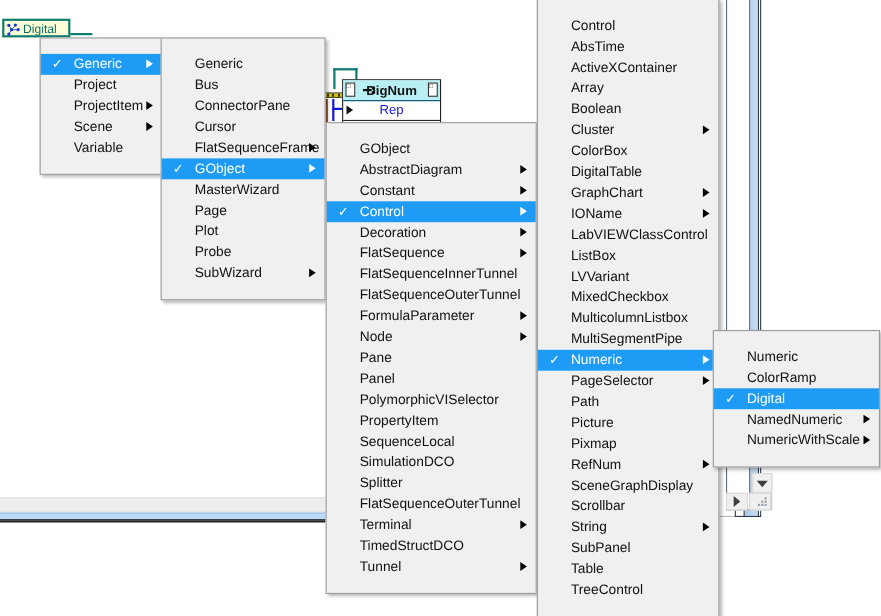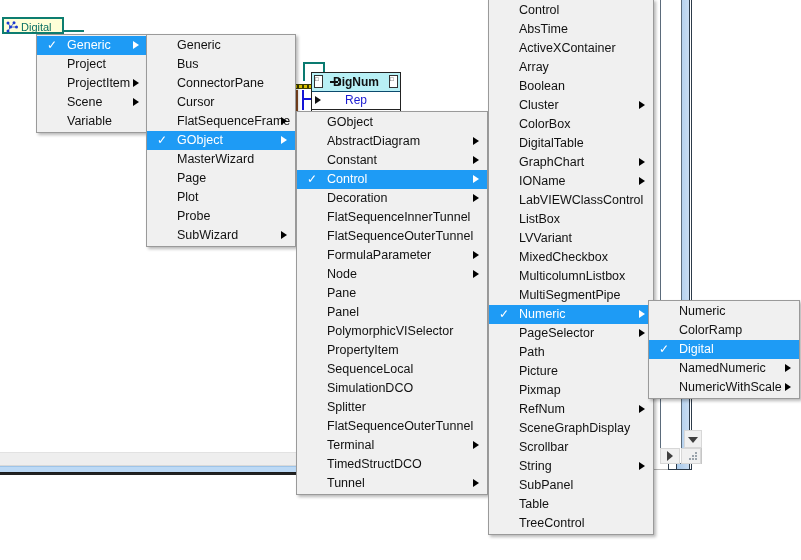--- a/index.html
+++ b/index.html
@@ -143,21 +143,21 @@
     border-left: 6px solid #111111;
   }
   .node-row.partial { color: #b03a1a; border-bottom: none; }
 
   
   .menu {
     position: absolute;
     background: #f0f0f0;
     border: 1px solid #9a9a9a;
     box-sizing: border-box;
-    padding: 1px 0;
+    padding: 14px 0;
     font-size: 12.5px;
     color: #000000;
     box-shadow: 2px 2px 3px rgba(0,0,0,0.28);
   }
   .mi {
     position: relative;
     height: 19px;
     line-height: 19px;
     padding-left: 30px;
     padding-right: 22px;
@@ -284,20 +284,21 @@
       </div>
   </div>
 
   <div class="menu" style="left:296px; top:111px; width:192px;">
     <div>
         <div class="mi"><span>GObject</span></div>
         <div class="mi"><span>AbstractDiagram</span><span class="arrow"></span></div>
         <div class="mi"><span>Constant</span><span class="arrow"></span></div>
         <div class="mi sel"><span class="check">✓</span><span>Control</span><span class="arrow"></span></div>
         <div class="mi"><span>Decoration</span><span class="arrow"></span></div>
+        <div class="mi"><span>FlatSequence</span><span class="arrow"></span></div>
         <div class="mi"><span>FlatSequenceInnerTunnel</span></div>
         <div class="mi"><span>FlatSequenceOuterTunnel</span></div>
         <div class="mi"><span>FormulaParameter</span><span class="arrow"></span></div>
         <div class="mi"><span>Node</span><span class="arrow"></span></div>
         <div class="mi"><span>Pane</span></div>
         <div class="mi"><span>Panel</span></div>
         <div class="mi"><span>PolymorphicVISelector</span></div>
         <div class="mi"><span>PropertyItem</span></div>
         <div class="mi"><span>SequenceLocal</span></div>
         <div class="mi"><span>SimulationDCO</span></div>

